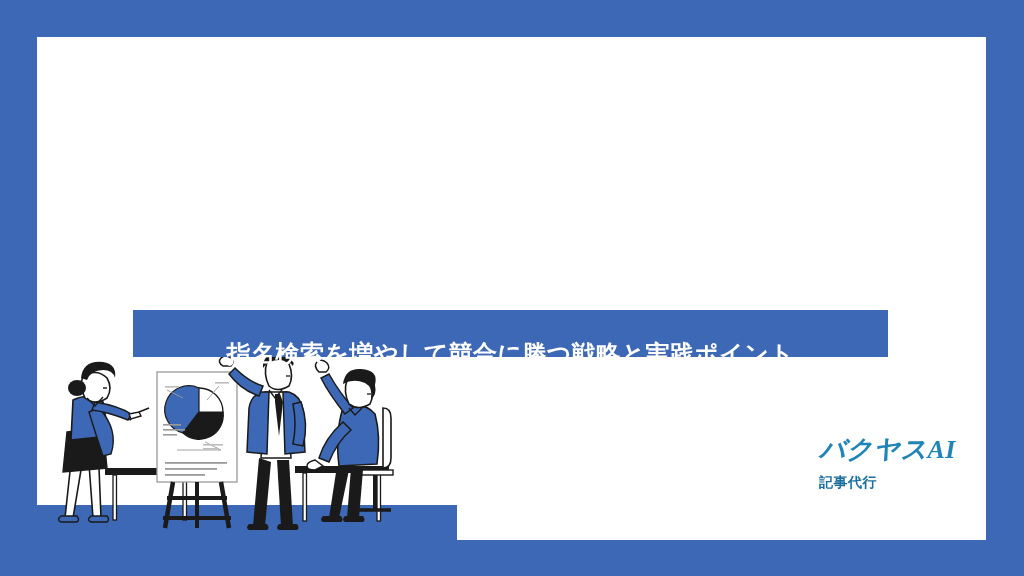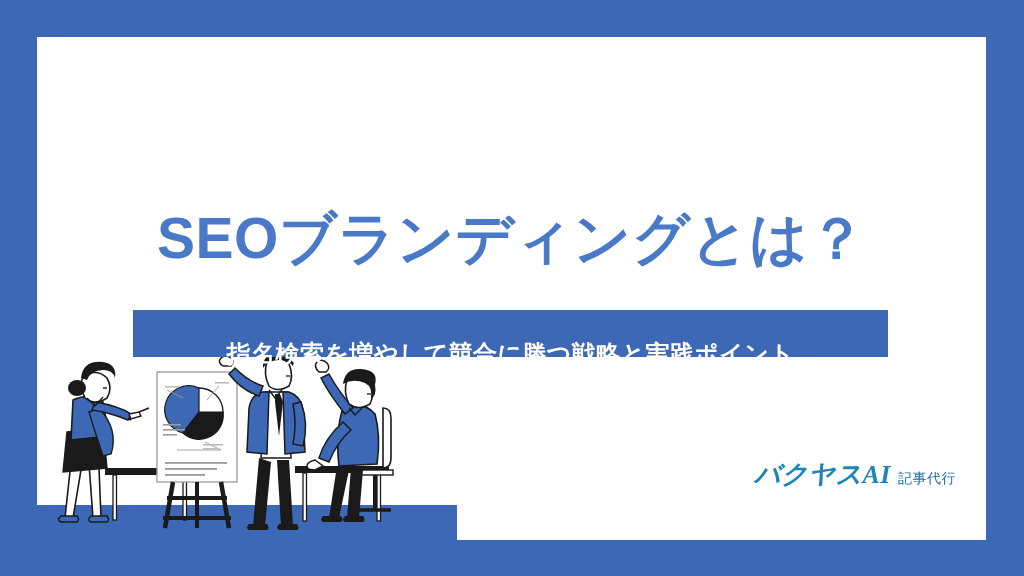--- a/index.html
+++ b/index.html
@@ -68,32 +68,33 @@
 
   
   #logo {
     position: absolute;
     right: 30px;
     bottom: 48px;
     display: flex;
     align-items: baseline;
     gap: 7px;
     white-space: nowrap;
+    flex-direction: column;
   }
   #logo-main {
     font-family: "Liberation Serif", "DejaVu Serif", serif;
     font-size: 26px;
     font-style: italic;
     font-weight: bold;
     color: #1f84b8;
     letter-spacing: 0.5px;
   }
   #logo-sub {
     font-size: 14px;
-    font-weight: normal;
+    font-weight: bold;
     color: #1a6f9c;
     letter-spacing: 0.5px;
   }
 
   
   #illustration {
     position: absolute;
     left: 0px;
     bottom: 0px;
     width: 420px;
@@ -243,21 +244,20 @@
 
           <path d="M306 34 q2 -16 18 -15 q18 1 14 16 q2 10 -4 14 q2 -12 -6 -16 q-12 -5 -22 1 Z" fill="#1a1a1a"></path>
           <line x1="330" y1="44" x2="334" y2="44" stroke="#1a1a1a" stroke-width="1.3"></line>
 
           <path d="M312 58 l6 7 l7 -7" fill="none" stroke="#1a1a1a" stroke-width="1.4"></path>
         </g>
 
       </svg>
     </div>
 
-    <div id="title">SEOブランディングとは？</div>
 
     <div id="subtitle-banner">
       <span id="subtitle-text">指名検索を増やして競合に勝つ戦略と実践ポイント</span>
     </div>
 
     <div id="logo">
       <span id="logo-main">バクヤスAI</span>
       <span id="logo-sub">記事代行</span>
     </div>
 

